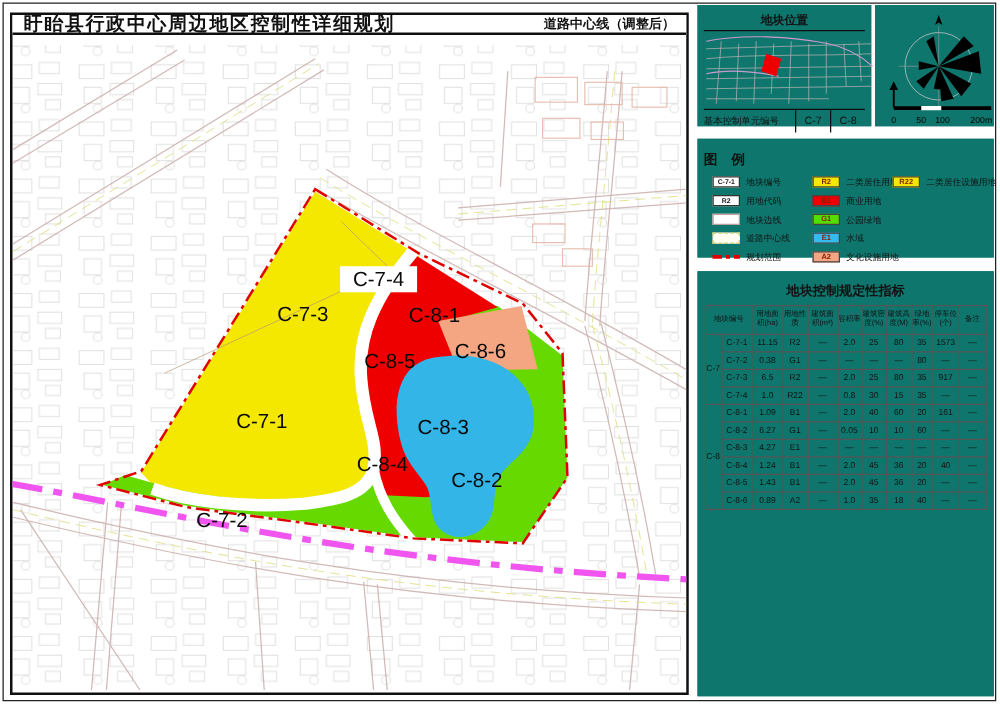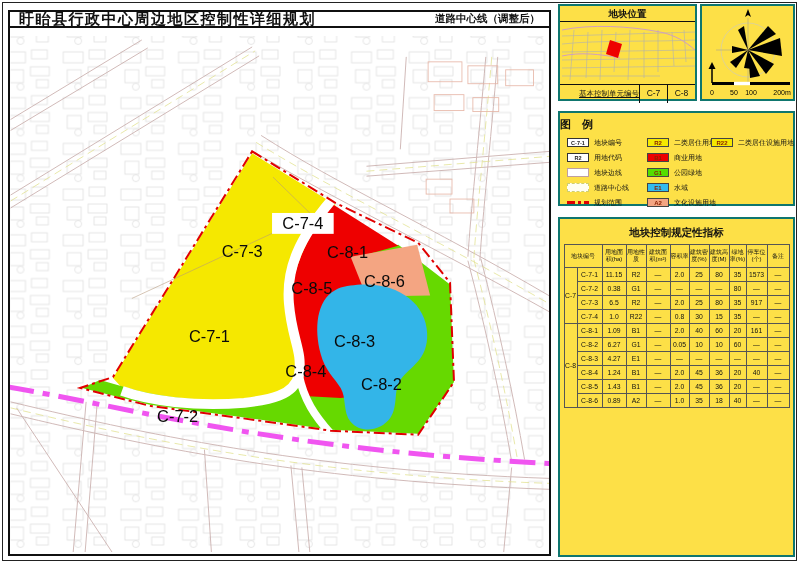--- a/index.html
+++ b/index.html
@@ -9,30 +9,30 @@
   
   .map-panel{position:absolute;left:8px;top:10px;width:543px;height:546px;border:2px solid #101010;
              background:#fff;box-sizing:border-box;}
   .title-band{height:16px;border-bottom:2px solid #101010;display:flex;align-items:center;
               justify-content:space-between;padding:0 9px;box-sizing:border-box;background:#fff;}
   .main-title{font-size:15px;font-weight:bold;letter-spacing:1.5px;}
   .sub-title{font-size:10.5px;font-weight:bold;}
   .map-canvas{position:absolute;left:0;top:24px;width:539px;height:516px;}
   .zone-label{font:16.5px "Liberation Sans",sans-serif;fill:#0a0a0a;text-anchor:middle;}
   
-  .box{position:absolute;border:2px solid #0f766e;background:#fde047;box-sizing:border-box;}
+  .box{position:absolute;border:5px solid #0f766e;background:#0f766e;box-sizing:border-box;}
   #loc-box{left:558px;top:4px;width:139px;height:97px;}
   #compass-box{left:700px;top:4px;width:95px;height:97px;}
   #legend-box{left:558px;top:111px;width:237px;height:95px;}
   #table-box{left:558px;top:217px;width:237px;height:340px;border-width:2px;}
   .loc-title{height:15px;line-height:15px;border-bottom:1px solid #101010;text-align:center;
              font-size:9.5px;font-weight:bold;}
   .loc-map{height:62px;}
   .loc-row{height:18px;border-top:1px solid #101010;display:flex;align-items:stretch;}
-  .loc-row .lbl{flex:1;font-size:7.5px;text-align:right;align-self:center;text-decoration:underline;}
+  .loc-row .lbl{flex:1;font-size:7.5px;text-align:left;align-self:center;}
   .loc-row .code{width:27px;border-left:1px solid #101010;font-size:8.5px;text-align:center;line-height:17px;}
   .lg-title{text-align:left;font-weight:bold;font-size:11px;padding-top:4px;white-space:pre;}
   .lg-col{position:absolute;top:22px;}
   #lg-col-1{left:7px;} #lg-col-2{left:87px;} #lg-col-3{left:151px;}
   .lg-row{display:flex;align-items:center;height:15px;}
   .lg-sym{width:22px;height:9px;box-sizing:border-box;margin-right:5px;flex:none;
           display:flex;align-items:center;justify-content:center;font-size:6px;font-weight:bold;}
   .sym-code{border:1px solid #333;color:#222;background:#fff;font-size:5.5px;}
   .sym-bound{border:1px solid #bf9f9f;background:#fff;}
   .sym-center{border:1px dashed #cfcf70;background:#fffef2;}

